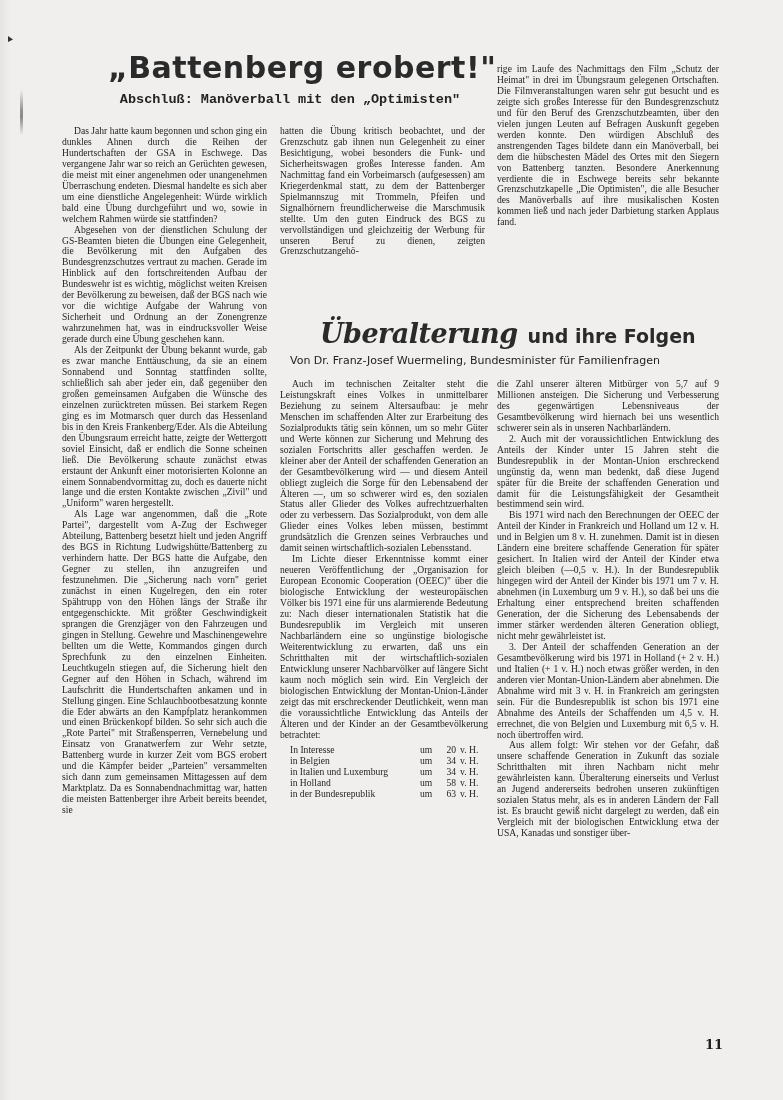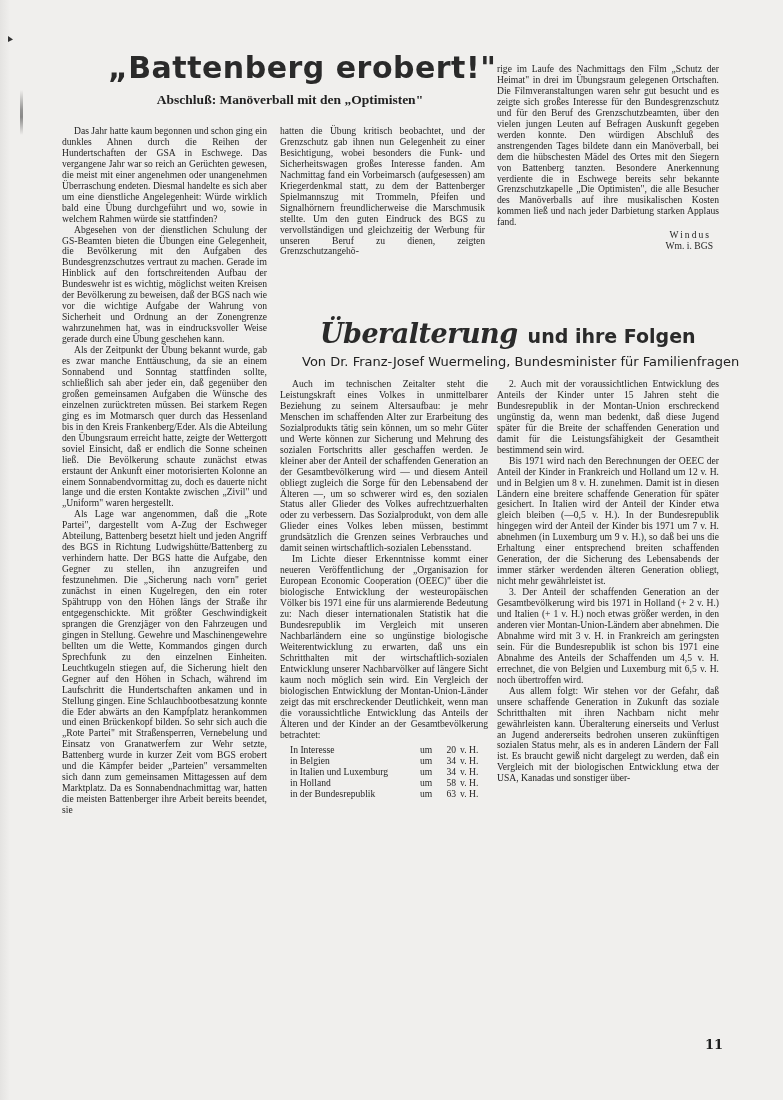--- a/index.html
+++ b/index.html
@@ -16,21 +16,21 @@
   .edge-mark { position: absolute; left: 8px; top: 36px; width: 5px; height: 6px; background: #333; clip-path: polygon(0 0, 100% 60%, 0 100%); }
   .edge-streak { position: absolute; left: 20px; top: 90px; width: 3px; height: 45px; background: linear-gradient(180deg, transparent, #555 45%, #444 60%, transparent); opacity: .6; }
   .title {
     position: absolute; left: 108px; top: 50px; width: 370px;
     font-family: "DejaVu Sans", sans-serif; font-weight: bold;
     font-size: 30px; letter-spacing: 0.5px; text-align: center; color: #2a2a2a;
     white-space: nowrap;
   }
   .subtitle {
     position: absolute; left: 100px; top: 92px; width: 380px;
-    font-family: Liberation Serif, serif; font-weight: bold;
+    font-family: Liberation Mono, monospace; font-weight: bold;
     font-size: 13.5px; text-align: center; color: #222; white-space: nowrap;
   }
   .col {
     position: absolute; font-size: 9.6px; line-height: 10.95px;
     text-align: justify; color: #1f1f1f;
     font-family: "Liberation Serif", serif;
   }
   .col p { margin: 0; text-indent: 12px; }
   .col p.noindent { text-indent: 0; }
   .col1 { left: 62px; top: 126px; width: 205px; }
@@ -47,23 +47,22 @@
   .title2 .script {
     font-family: "DejaVu Serif", serif; font-style: italic; font-weight: bold;
     font-size: 27px; color: #2a2a2a; letter-spacing: -0.5px; margin-left: 10px;
   }
   .title2 .rest {
     font-family: "DejaVu Sans", sans-serif; font-weight: bold;
     font-size: 19px; color: #2a2a2a; margin-left: 10px;
   }
   .byline {
     position: absolute; left: 290px; top: 354px; width: 440px;
-    font-family: "DejaVu Sans", sans-serif; font-size: 13px; white-space: nowrap;
+    font-family: "DejaVu Sans", sans-serif; font-size: 11px; white-space: nowrap;
     color: #222;
-    margin-left: 12px;
   }
   .col4 { left: 280px; top: 379px; width: 208px; }
   .col5 { left: 497px; top: 379px; width: 222px; }
 
   table.stats { border-collapse: collapse; margin: 4px 0 4px 10px; width: 196px; font-size: 9.6px; }
   table.stats td { padding: 0; line-height: 11px; }
   table.stats td.um { width: 22px; }
   table.stats td.num { width: 14px; text-align: right; padding-right: 4px; }
   table.stats td.unit { width: 26px; }
 
@@ -88,24 +87,20 @@
   <p>Als der Zeitpunkt der Übung bekannt wurde, gab es zwar manche Enttäuschung, da sie an einem Sonnabend und Sonntag stattfinden sollte, schließlich sah aber jeder ein, daß gegenüber den großen gemeinsamen Aufgaben die Wünsche des einzelnen zurücktreten müssen. Bei starkem Regen ging es im Motmarsch quer durch das Hessenland bis in den Kreis Frankenberg/Eder. Als die Abteilung den Übungsraum erreicht hatte, zeigte der Wettergott soviel Einsicht, daß er endlich die Sonne scheinen ließ. Die Bevölkerung schaute zunächst etwas erstaunt der Ankunft einer motorisierten Kolonne an einem Sonnabendvormittag zu, doch es dauerte nicht lange und die ersten Kontakte zwischen „Zivil" und „Uniform" waren hergestellt.</p>
   <p>Als Lage war angenommen, daß die „Rote Partei", dargestellt vom A-Zug der Eschweger Abteilung, Battenberg besetzt hielt und jeden Angriff des BGS in Richtung Ludwigshütte/Battenberg zu verhindern hatte. Der BGS hatte die Aufgabe, den Gegner zu stellen, ihn anzugreifen und festzunehmen. Die „Sicherung nach vorn" geriet zunächst in einen Kugelregen, den ein roter Spähtrupp von den Höhen längs der Straße ihr entgegenschickte. Mit größter Geschwindigkeit sprangen die Grenzjäger von den Fahrzeugen und gingen in Stellung. Gewehre und Maschinengewehre bellten um die Wette, Kommandos gingen durch Sprechfunk zu den einzelnen Einheiten. Leuchtkugeln stiegen auf, die Sicherung hielt den Gegner auf den Höhen in Schach, während im Laufschritt die Hundertschaften ankamen und in Stellung gingen. Eine Schlauchbootbesatzung konnte die Eder abwärts an den Kampfplatz herankommen und einen Brückenkopf bilden. So sehr sich auch die „Rote Partei" mit Straßensperren, Vernebelung und Einsatz von Granatwerfern zur Wehr setzte, Battenberg wurde in kurzer Zeit vom BGS erobert und die Kämpfer beider „Parteien" versammelten sich dann zum gemeinsamen Mittagessen auf dem Marktplatz. Da es Sonnabendnachmittag war, hatten die meisten Battenberger ihre Arbeit bereits beendet, sie</p>
 </div>
 
 <div class="col col2">
   <p class="noindent">hatten die Übung kritisch beobachtet, und der Grenzschutz gab ihnen nun Gelegenheit zu einer Besichtigung, wobei besonders die Funk- und Sicherheitswagen großes Interesse fanden. Am Nachmittag fand ein Vorbeimarsch (aufgesessen) am Kriegerdenkmal statt, zu dem der Battenberger Spielmannszug mit Trommeln, Pfeifen und Signalhörnern freundlicherweise die Marschmusik stellte. Um den guten Eindruck des BGS zu vervollständigen und gleichzeitig der Werbung für unseren Beruf zu dienen, zeigten Grenzschutzangehö-</p>
 </div>
 
 <div class="col col3">
   <p class="noindent">rige im Laufe des Nachmittags den Film „Schutz der Heimat" in drei im Übungsraum gelegenen Ortschaften. Die Filmveranstaltungen waren sehr gut besucht und es zeigte sich großes Interesse für den Bundesgrenzschutz und für den Beruf des Grenzschutzbeamten, über den vielen jungen Leuten auf Befragen Auskunft gegeben werden konnte. Den würdigen Abschluß des anstrengenden Tages bildete dann ein Manöverball, bei dem die hübschesten Mädel des Ortes mit den Siegern von Battenberg tanzten. Besondere Anerkennung verdiente die in Eschwege bereits sehr bekannte Grenzschutzkapelle „Die Optimisten", die alle Besucher des Manöverballs auf ihre musikalischen Kosten kommen ließ und nach jeder Darbietung starken Applaus fand.</p>
-  <div class="signature">
-    <span class="name">Windus</span>
-    <span class="rank">Wm. i. BGS</span>
-  </div>
 </div>
 
 <div class="title2">
   <span class="script">Überalterung</span><span class="rest">und ihre Folgen</span>
 </div>
 <div class="byline">Von Dr. Franz-Josef Wuermeling, Bundesminister für Familienfragen</div>
 
 <div class="col col4">
   <p>Auch im technischen Zeitalter steht die Leistungskraft eines Volkes in unmittelbarer Beziehung zu seinem Altersaufbau: je mehr Menschen im schaffenden Alter zur Erarbeitung des Sozialprodukts tätig sein können, um so mehr Güter und Werte können zur Sicherung und Mehrung des sozialen Fortschritts aller geschaffen werden. Je kleiner aber der Anteil der schaffenden Generation an der Gesamtbevölkerung wird — und diesem Anteil obliegt zugleich die Sorge für den Lebensabend der Älteren —, um so schwerer wird es, den sozialen Status aller Glieder des Volkes aufrechtzuerhalten oder zu verbessern. Das Sozialprodukt, von dem alle Glieder eines Volkes leben müssen, bestimmt grundsätzlich die Grenzen seines Verbrauches und damit seinen wirtschaftlich-sozialen Lebensstand.</p>
   <p>Im Lichte dieser Erkenntnisse kommt einer neueren Veröffentlichung der „Organisazion for European Economic Cooperation (OEEC)" über die biologische Entwicklung der westeuropäischen Völker bis 1971 eine für uns alarmierende Bedeutung zu: Nach dieser internationalen Statistik hat die Bundesrepublik im Vergleich mit unseren Nachbarländern eine so ungünstige biologische Weiterentwicklung zu erwarten, daß uns ein Schritthalten mit der wirtschaftlich-sozialen Entwicklung unserer Nachbarvölker auf längere Sicht kaum noch möglich sein wird. Ein Vergleich der biologischen Entwicklung der Montan-Union-Länder zeigt das mit erschreckender Deutlichkeit, wenn man die voraussichtliche Entwicklung das Anteils der Älteren und der Kinder an der Gesamtbevölkerung betrachtet:</p>
@@ -139,19 +134,20 @@
           <td class="">in der Bundesrepublik</td>
           <td class="um">um</td>
           <td class="num">63</td>
           <td class="unit">v. H.</td>
         </tr>
       </tbody>
   </table>
 </div>
 
 <div class="col col5">
+  <p class="noindent">die Zahl unserer älteren Mitbürger von 5,7 auf 9 Millionen ansteigen. Die Sicherung und Verbesserung des gegenwärtigen Lebensniveaus der Gesamtbevölkerung wird hiernach bei uns wesentlich schwerer sein als in unseren Nachbarländern.</p>
   <p>2. Auch mit der voraussichtlichen Entwicklung des Anteils der Kinder unter 15 Jahren steht die Bundesrepublik in der Montan-Union erschreckend ungünstig da, wenn man bedenkt, daß diese Jugend später für die Breite der schaffenden Generation und damit für die Leistungsfähigkeit der Gesamtheit bestimmend sein wird.</p>
   <p>Bis 1971 wird nach den Berechnungen der OEEC der Anteil der Kinder in Frankreich und Holland um 12 v. H. und in Belgien um 8 v. H. zunehmen. Damit ist in diesen Ländern eine breitere schaffende Generation für später gesichert. In Italien wird der Anteil der Kinder etwa gleich bleiben (—0,5 v. H.). In der Bundesrepublik hingegen wird der Anteil der Kinder bis 1971 um 7 v. H. abnehmen (in Luxemburg um 9 v. H.), so daß bei uns die Erhaltung einer entsprechend breiten schaffenden Generation, der die Sicherung des Lebensabends der immer stärker werdenden älteren Generation obliegt, nicht mehr gewährleistet ist.</p>
   <p>3. Der Anteil der schaffenden Generation an der Gesamtbevölkerung wird bis 1971 in Holland (+ 2 v. H.) und Italien (+ 1 v. H.) noch etwas größer werden, in den anderen vier Montan-Union-Ländern aber abnehmen. Die Abnahme wird mit 3 v. H. in Frankreich am geringsten sein. Für die Bundesrepublik ist schon bis 1971 eine Abnahme des Anteils der Schaffenden um 4,5 v. H. errechnet, die von Belgien und Luxemburg mit 6,5 v. H. noch übertroffen wird.</p>
   <p>Aus allem folgt: Wir stehen vor der Gefahr, daß unsere schaffende Generation in Zukunft das soziale Schritthalten mit ihren Nachbarn nicht mehr gewährleisten kann. Überalterung einerseits und Verlust an Jugend andererseits bedrohen unseren zukünftigen sozialen Status mehr, als es in anderen Ländern der Fall ist. Es braucht gewiß nicht dargelegt zu werden, daß ein Vergleich mit der biologischen Entwicklung etwa der USA, Kanadas und sonstiger über-</p>
 </div>
 
 <div class="page-number">11</div>
 
 </body></html>

